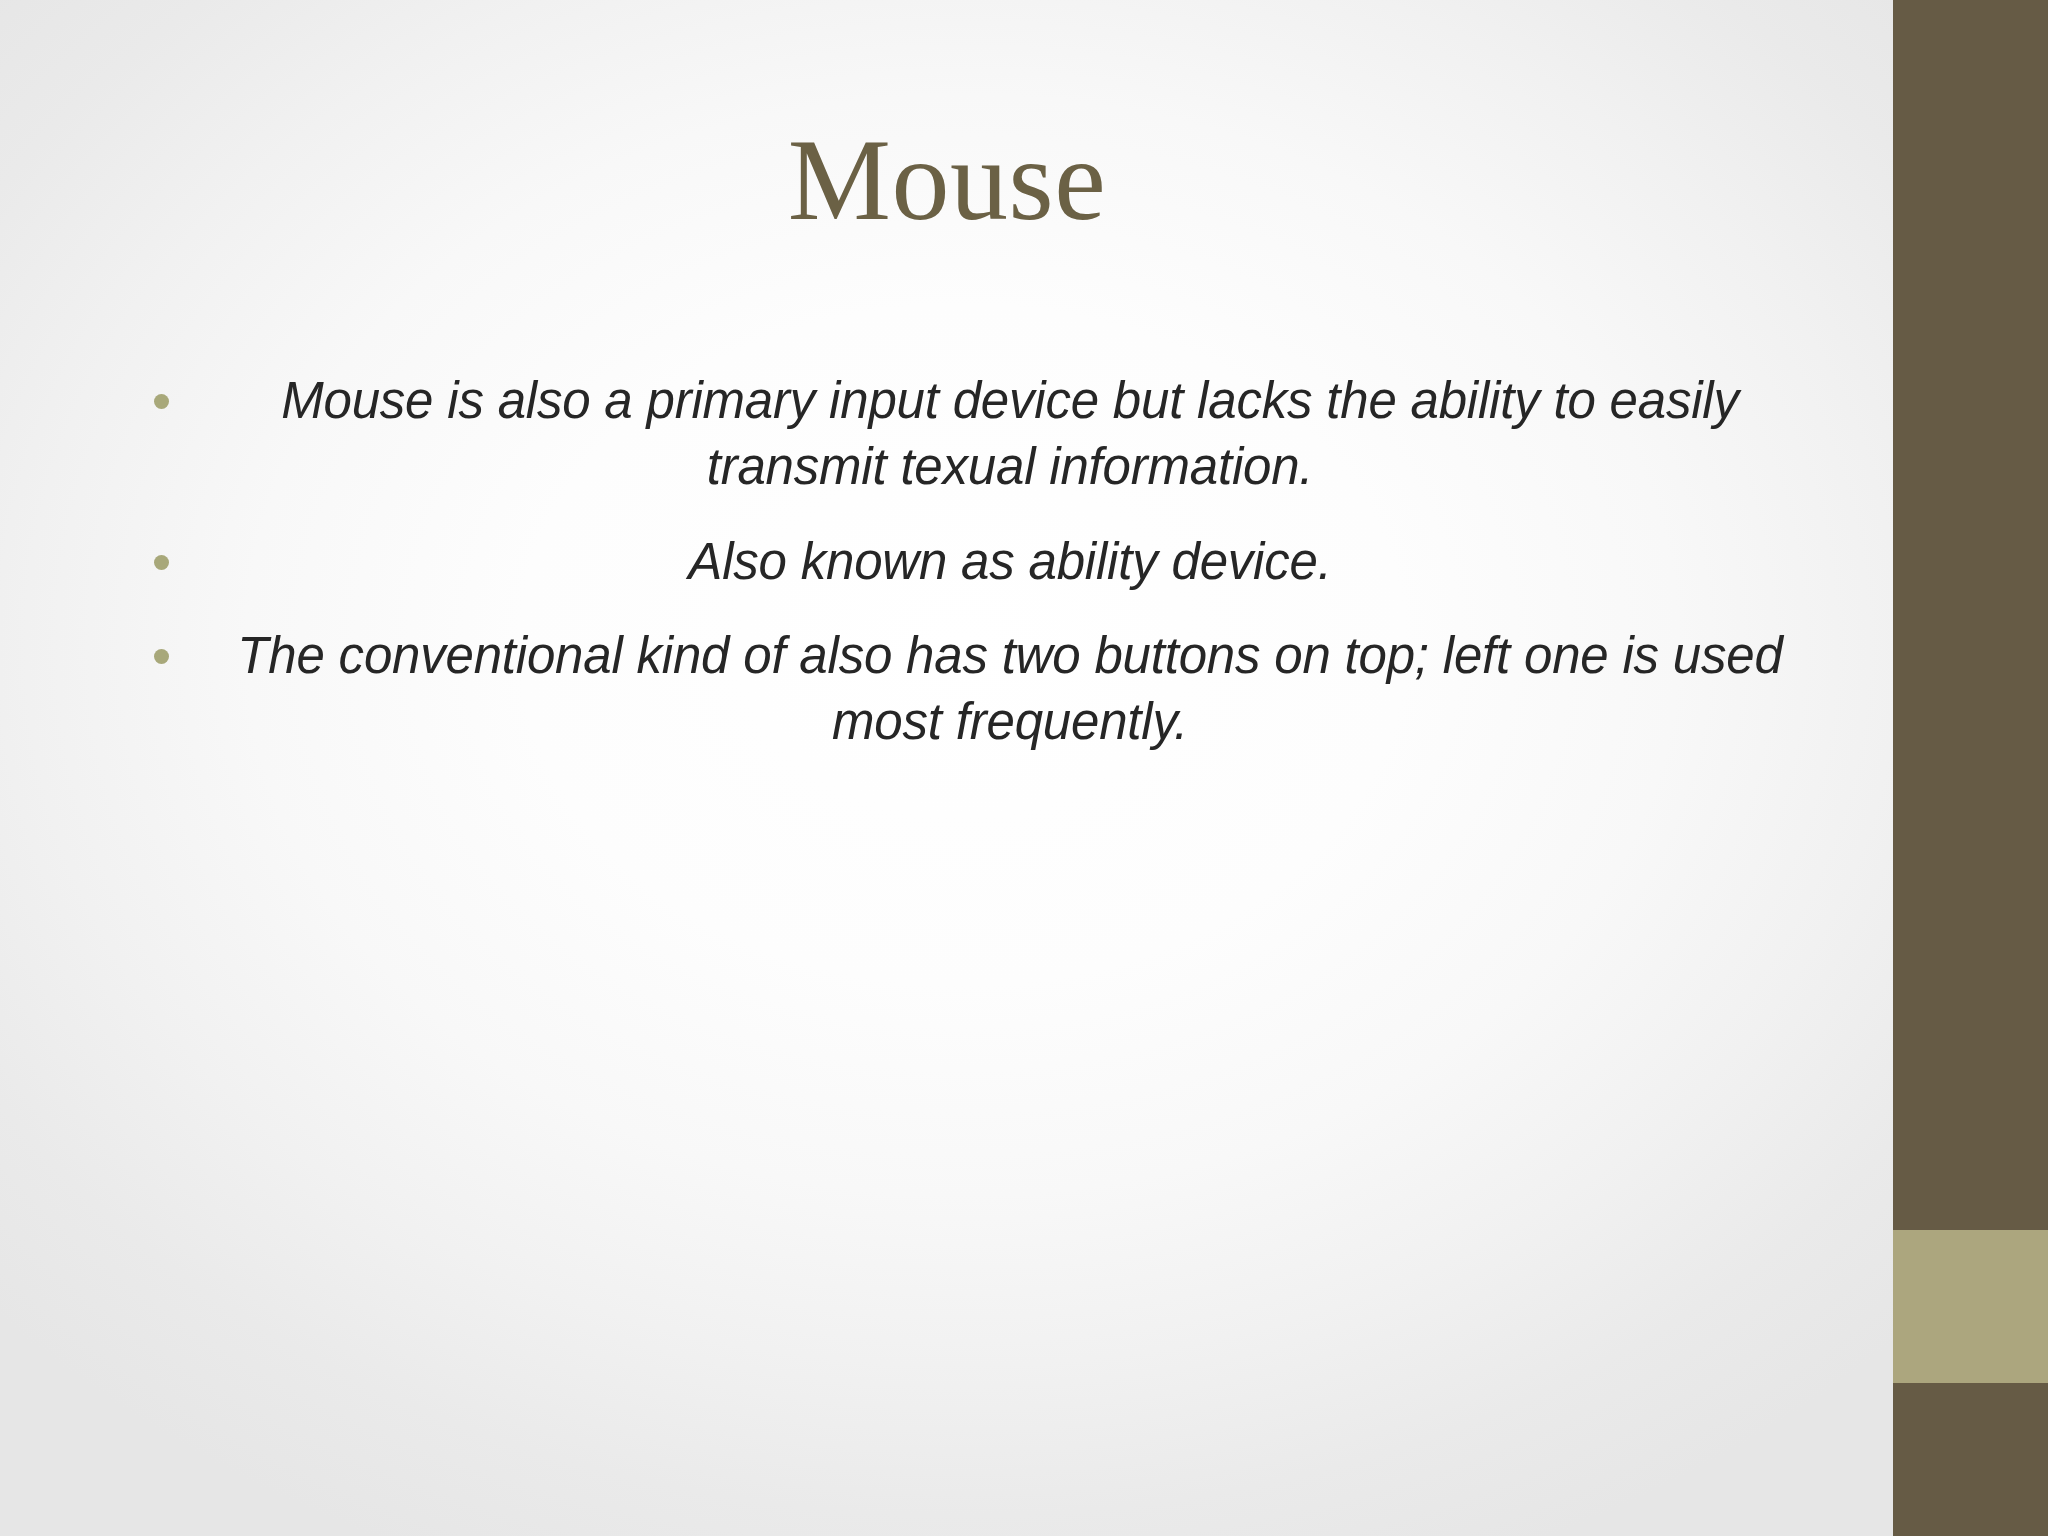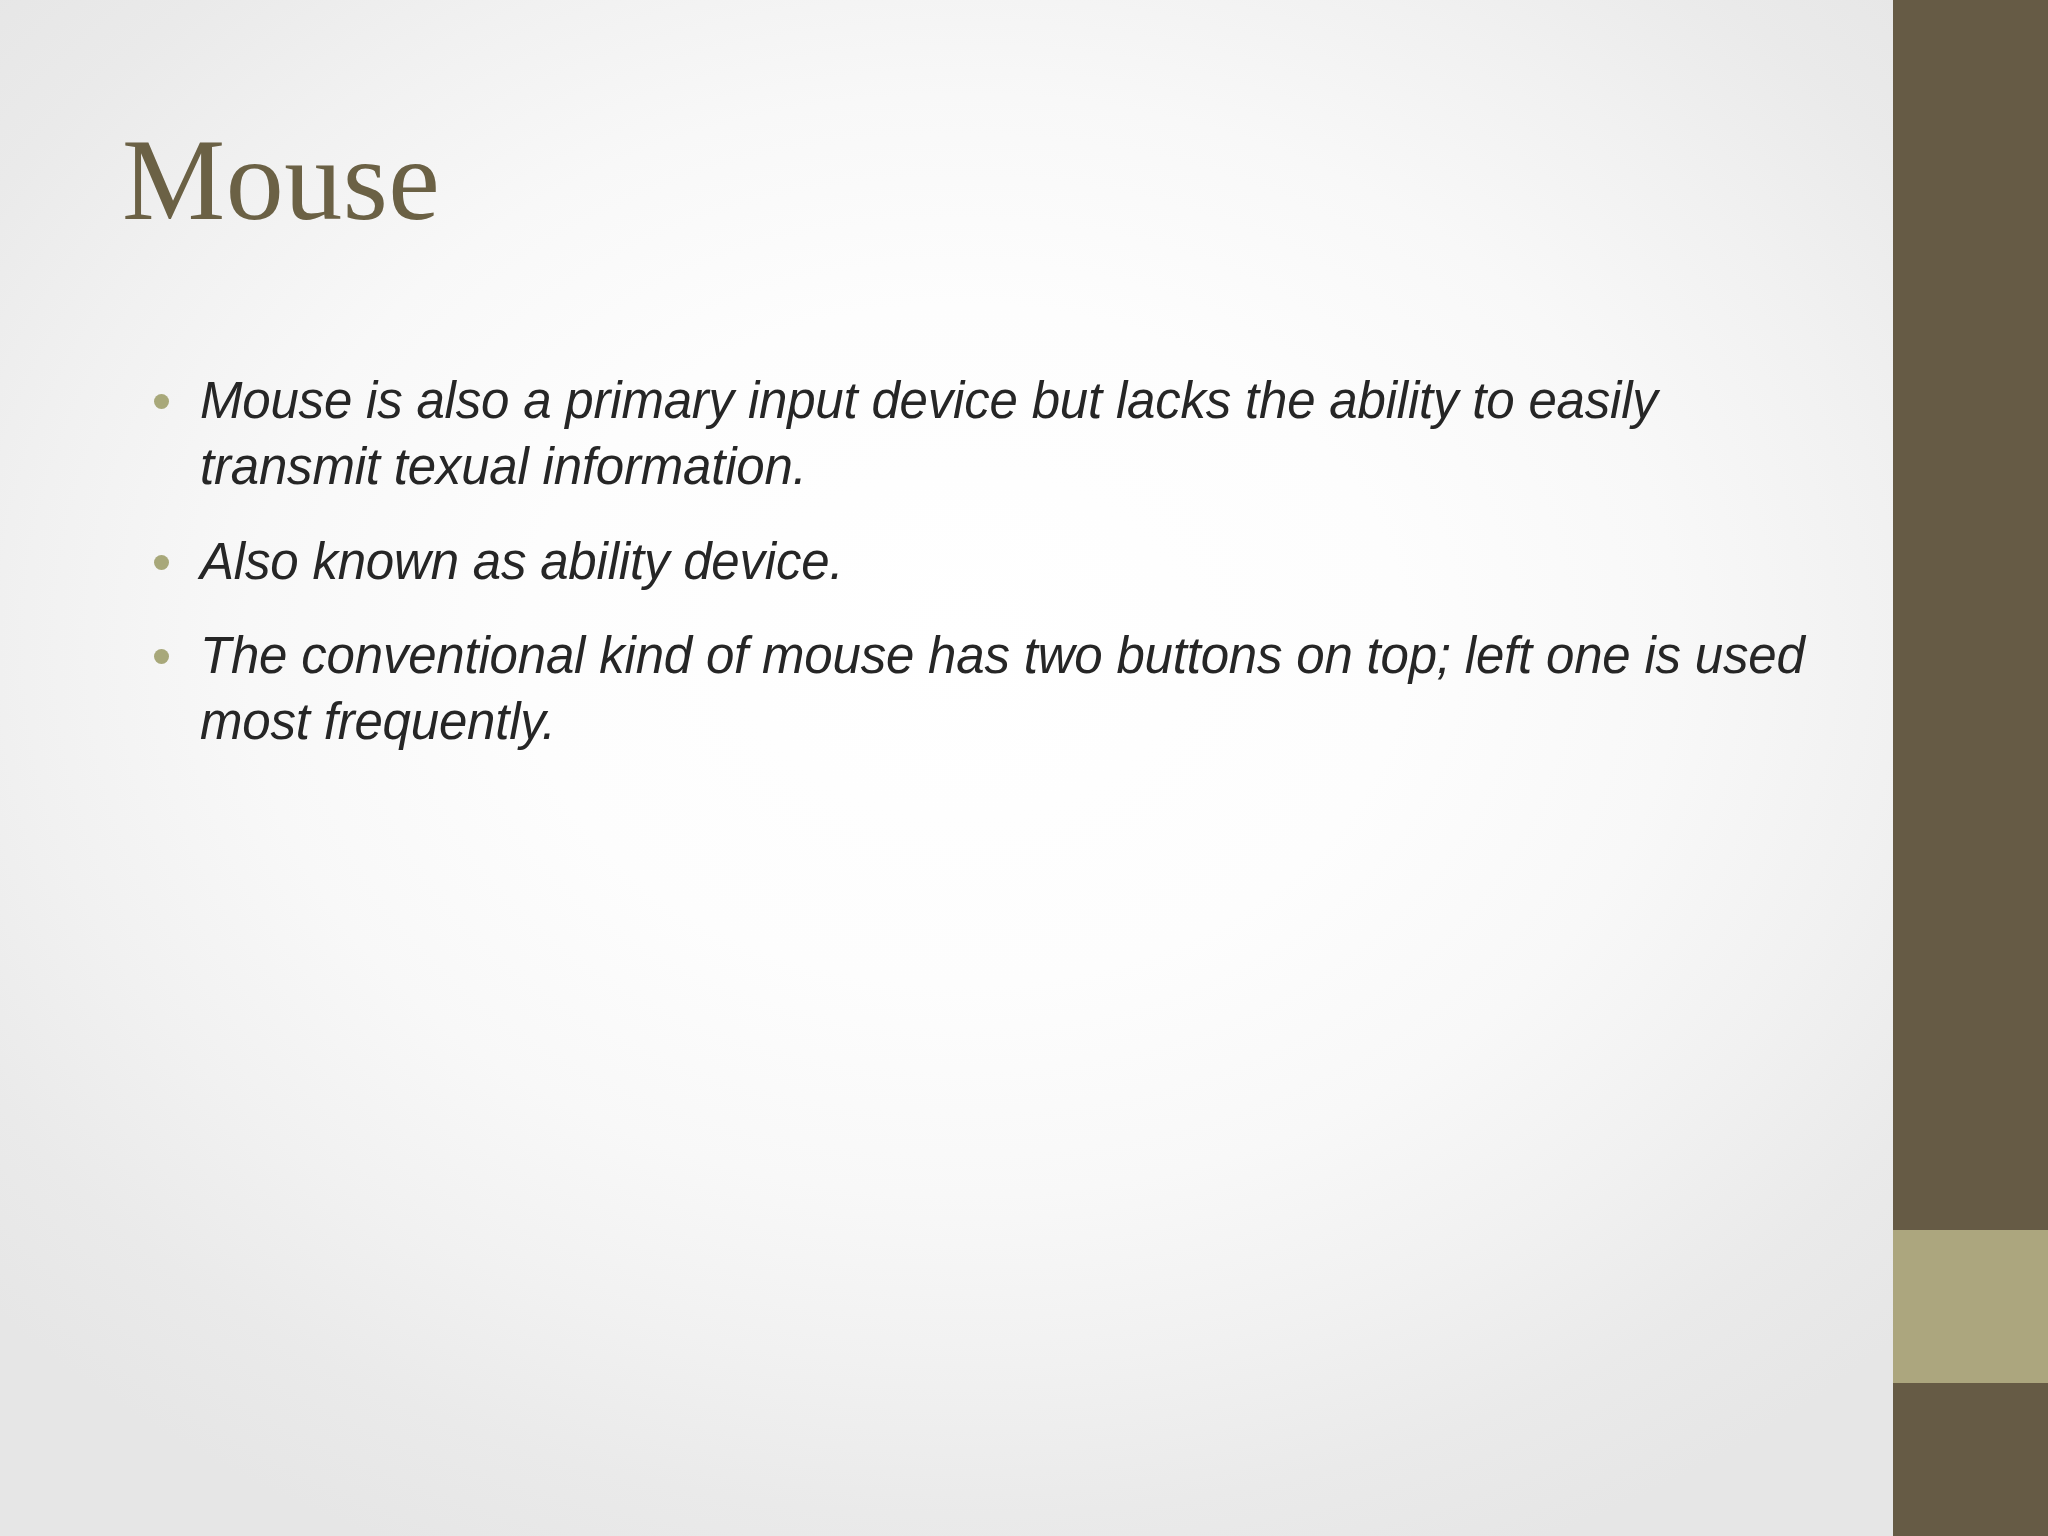--- a/index.html
+++ b/index.html
@@ -17,20 +17,21 @@
     background-color: #ffffff;
     background-image:
       radial-gradient(ellipse 1300px 1000px at 47% 42%,
         #ffffff 0%,
         #fdfdfd 34%,
         #f8f8f8 55%,
         #f1f1f1 72%,
         #eaeaea 87%,
         #e6e6e6 100%);
     font-family: "Liberation Sans", sans-serif;
+    text-align: center;
   }
 
   
   #title-block {
     position: absolute;
     left: 122px;
     top: 118px;
     width: 1650px;
   }
 
@@ -128,21 +129,21 @@
       </li>
 
       <li class="bullet-item">
         <span class="bullet-marker"></span>
         <span class="bullet-text">Also known as ability device.</span>
       </li>
 
 
       <li class="bullet-item">
         <span class="bullet-marker"></span>
-        <span class="bullet-text">The conventional kind of mouse has two buttons on top; left one is used most frequently.</span>
+        <span class="bullet-text">The conventional kind of also has two buttons on top; left one is used most frequently.</span>
       </li>
 
     </ul>
   </div>
 
   <div id="sidebar">
     <div id="sidebar-accent-band"></div>
   </div>
 
 </div>

